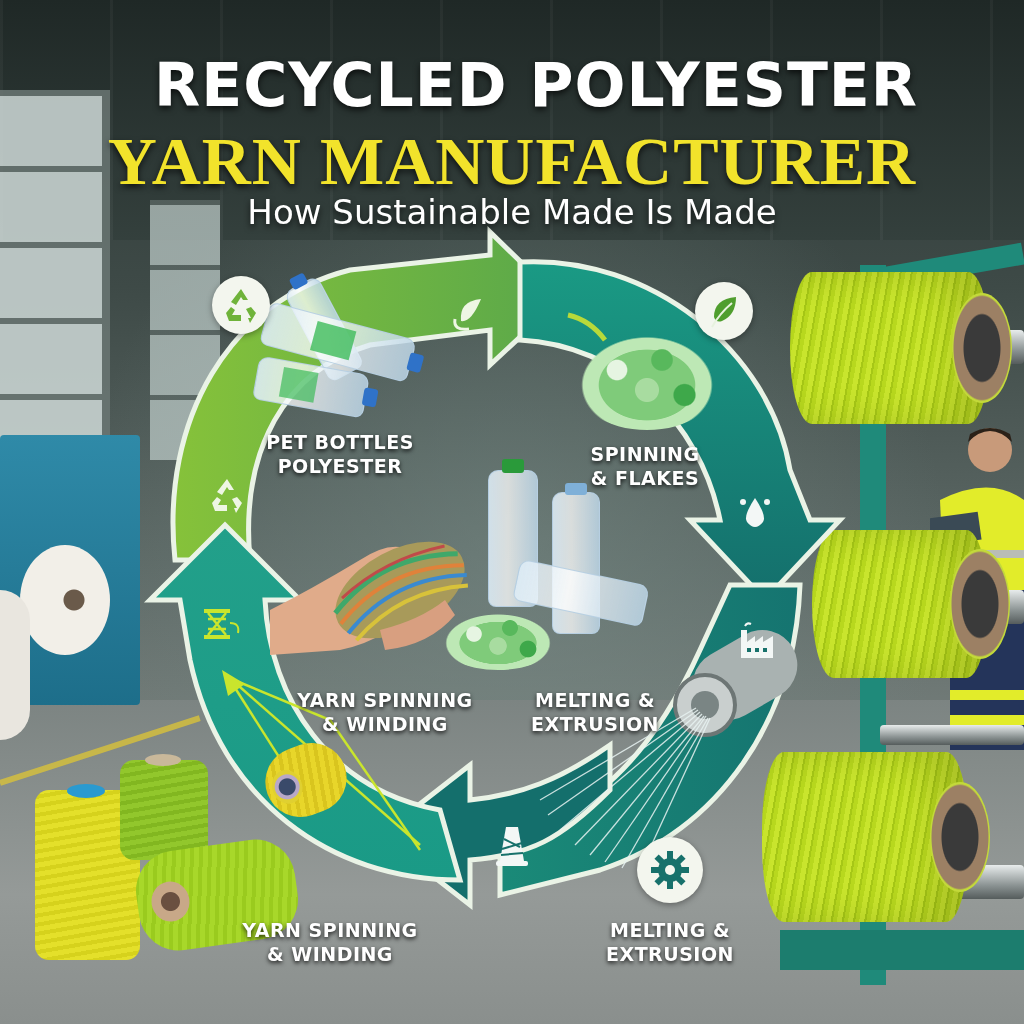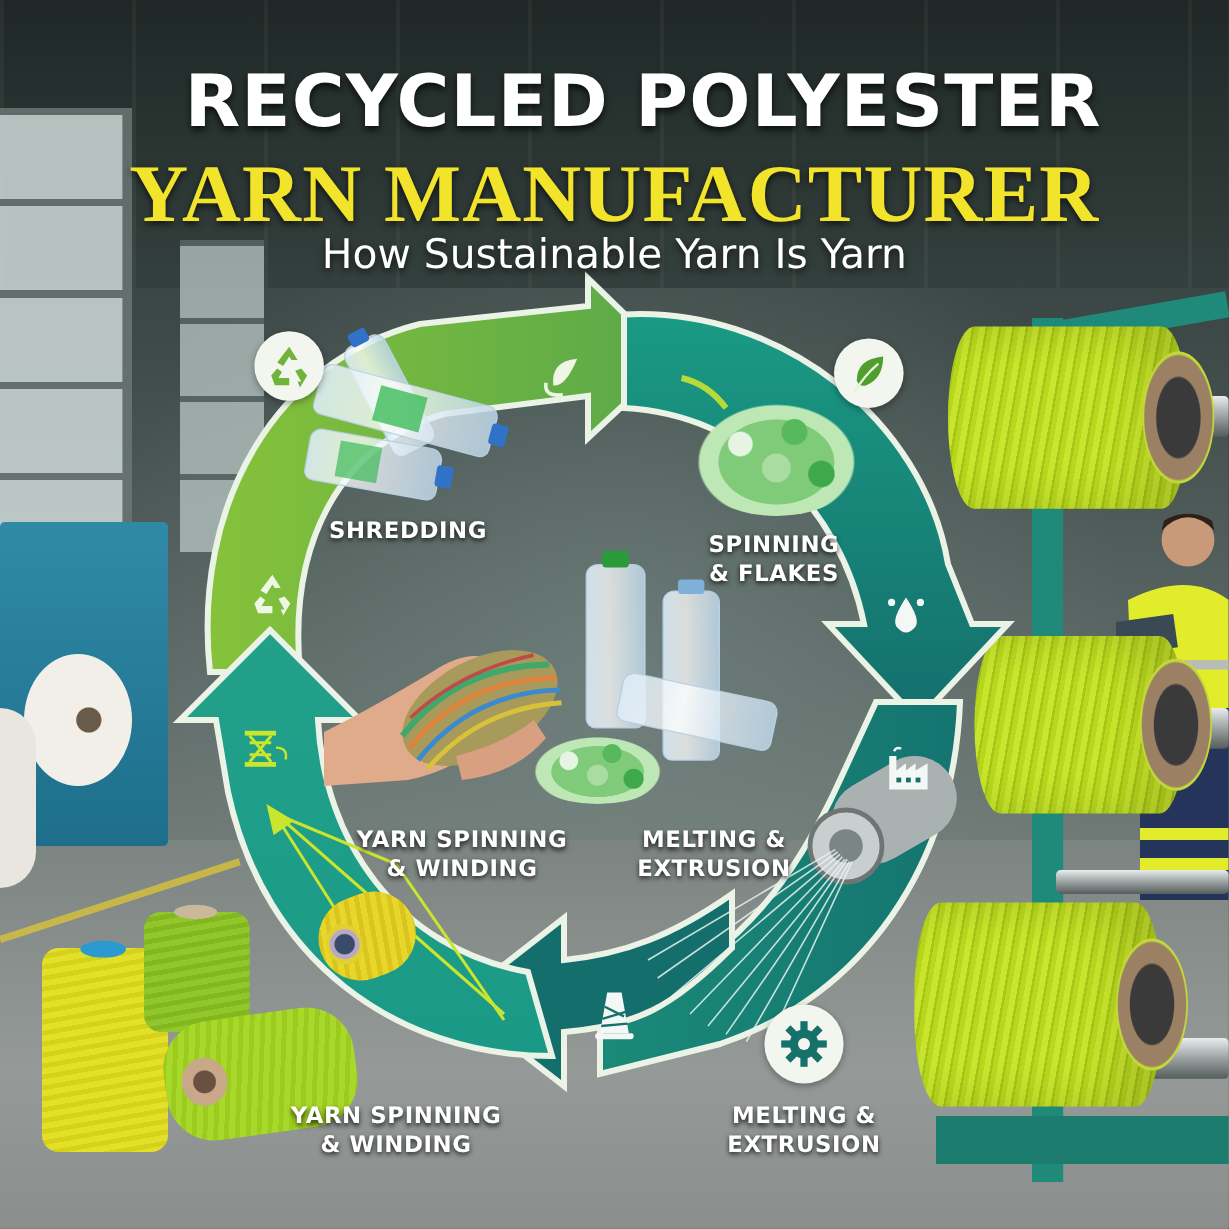--- a/index.html
+++ b/index.html
@@ -258,24 +258,25 @@
 </svg>
 <svg class="flat-icon" style="left:200px;top:605px;" width="44" height="40" viewBox="0 0 44 40">
   <rect x="4" y="4" width="26" height="4" fill="#c9e52d"></rect>
     <rect x="4" y="30" width="26" height="4" fill="#c9e52d"></rect>
   <path d="M8 8 L26 30 M26 8 L8 30 M8 14 L26 14 M8 24 L26 24" stroke="#c9e52d" stroke-width="2.5"></path>
   <path d="M30 18 Q40 18 38 28" stroke="#c9e52d" stroke-width="2" fill="none"></path>
 </svg>
 
 <div class="title t1">RECYCLED POLYESTER</div>
 <div class="title t2">YARN MANUFACTURER</div>
-<div class="title t3">How Sustainable Yarn Is Yarn</div>
+<div class="title t3">How Sustainable Made Is Made</div>
 
 <div class="label" style="left:240px;top:430px;width:200px;">
-  <div>SHREDDING</div>
+  <div>PET BOTTLES</div>
+  <div>POLYESTER</div>
 </div>
 <div class="label" style="left:565px;top:442px;width:160px;">
   <div>SPINNING</div>
   <div>&amp; FLAKES</div>
 </div>
 <div class="label" style="left:285px;top:688px;width:200px;">
   <div>YARN SPINNING</div>
   <div>&amp; WINDING</div>
 </div>
 <div class="label" style="left:510px;top:688px;width:170px;">

